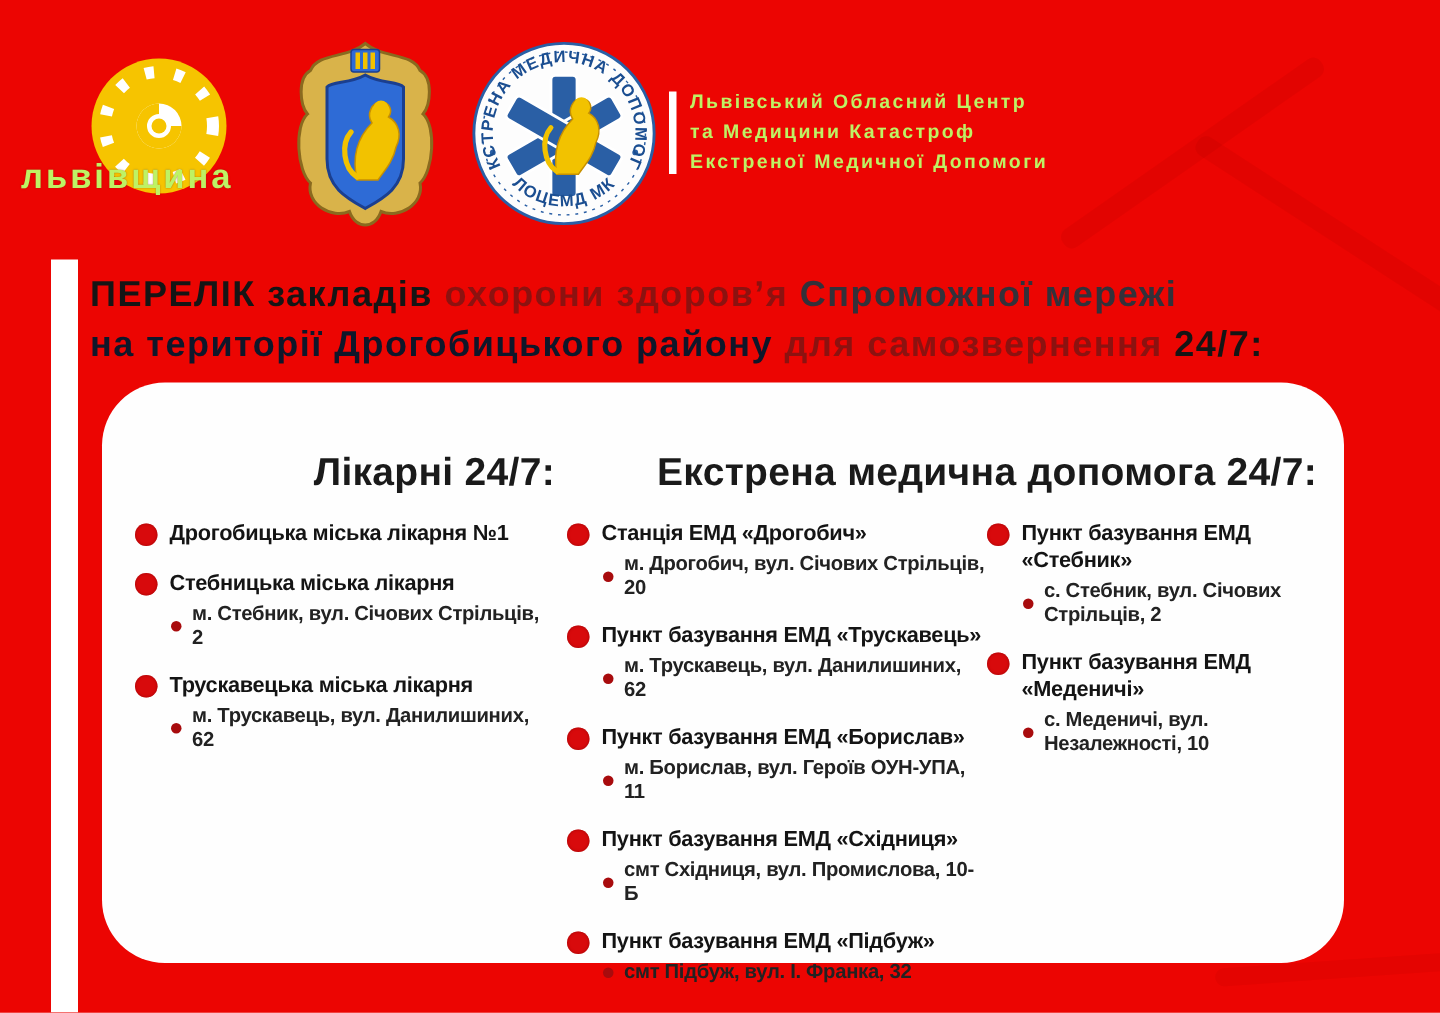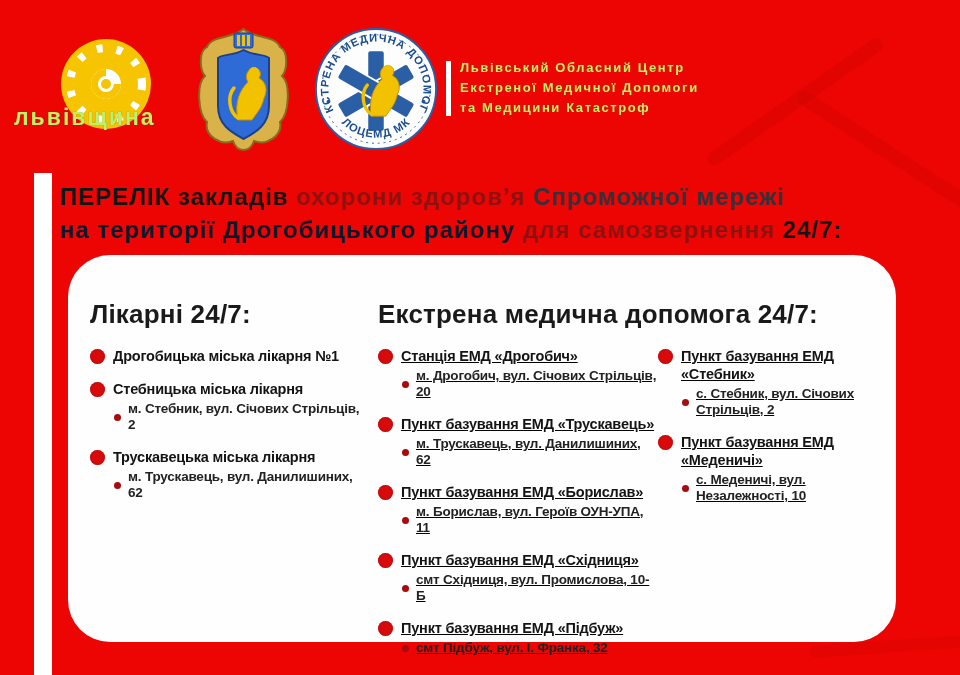--- a/index.html
+++ b/index.html
@@ -40,23 +40,23 @@
 
   
   .panel{
     position:absolute;left:68px;top:255px;width:828px;height:387px;
     background:#fefefe;border-radius:42px;
     box-sizing:border-box;padding:44px 18px 0 22px;
     display:flex;flex-direction:row;
   }
   .col-hospitals{width:280px;margin-right:8px;flex:0 0 auto;}
   .emergency-block{flex:1 1 auto;display:flex;flex-direction:column;}
-  .col-header{font-size:26px;font-weight:bold;color:#1a1a1a;text-align:left;
+  .col-header{font-size:26px;font-weight:bold;color:#1a1a1a;text-align:right;
     line-height:30px;margin-bottom:18px;letter-spacing:.2px;}
-  .emergency-cols{display:flex;flex-direction:row;text-decoration:underline;}
+  .emergency-cols{display:flex;flex-direction:row;}
   .em-col1{flex:0 0 56%;}
   .em-col2{flex:1 1 auto;}
 
   .facility{display:flex;align-items:flex-start;margin-bottom:15px;}
   .dot-big{flex:0 0 auto;width:15px;height:15px;border-radius:50%;
     background:#d80a0c;box-shadow:inset 0 0 2px #9d0406;margin:2px 8px 0 0;}
   .facility-text{flex:1 1 auto;}
   .facility-name{font-size:14.5px;font-weight:bold;color:#141414;
     line-height:18px;letter-spacing:-.2px;}
   .facility-addr-row{display:flex;align-items:center;margin-top:3px;}
@@ -121,22 +121,22 @@
     </text>
     <text font-family="Liberation Sans, DejaVu Sans, sans-serif" font-size="11.5" font-weight="bold" fill="#1b4e91" letter-spacing="1">
       <textPath href="#arcBottom" startOffset="50%" text-anchor="middle">ЛОЦЕМД МК</textPath>
     </text>
   </svg>
 
   <div class="header-divider"></div>
 
   <div class="org-title">
     <div>Львівський Обласний Центр</div>
+    <div>та Медицини Катастроф</div>
     <div>Екстреної Медичної Допомоги</div>
-    <div>та Медицини Катастроф</div>
   </div>
 
   <div class="heading">
     <div>
       <span class="seg-black">ПЕРЕЛІК закладів </span><span class="seg-darkred">охорони здоров’я </span><span class="seg-dusk">Спроможної мережі</span>
     </div>
     <div>
       <span class="seg-white">на території Дрогобицького району </span><span class="seg-darkred">для самозвернення </span><span class="seg-black">24/7:</span>
     </div>
   </div>

